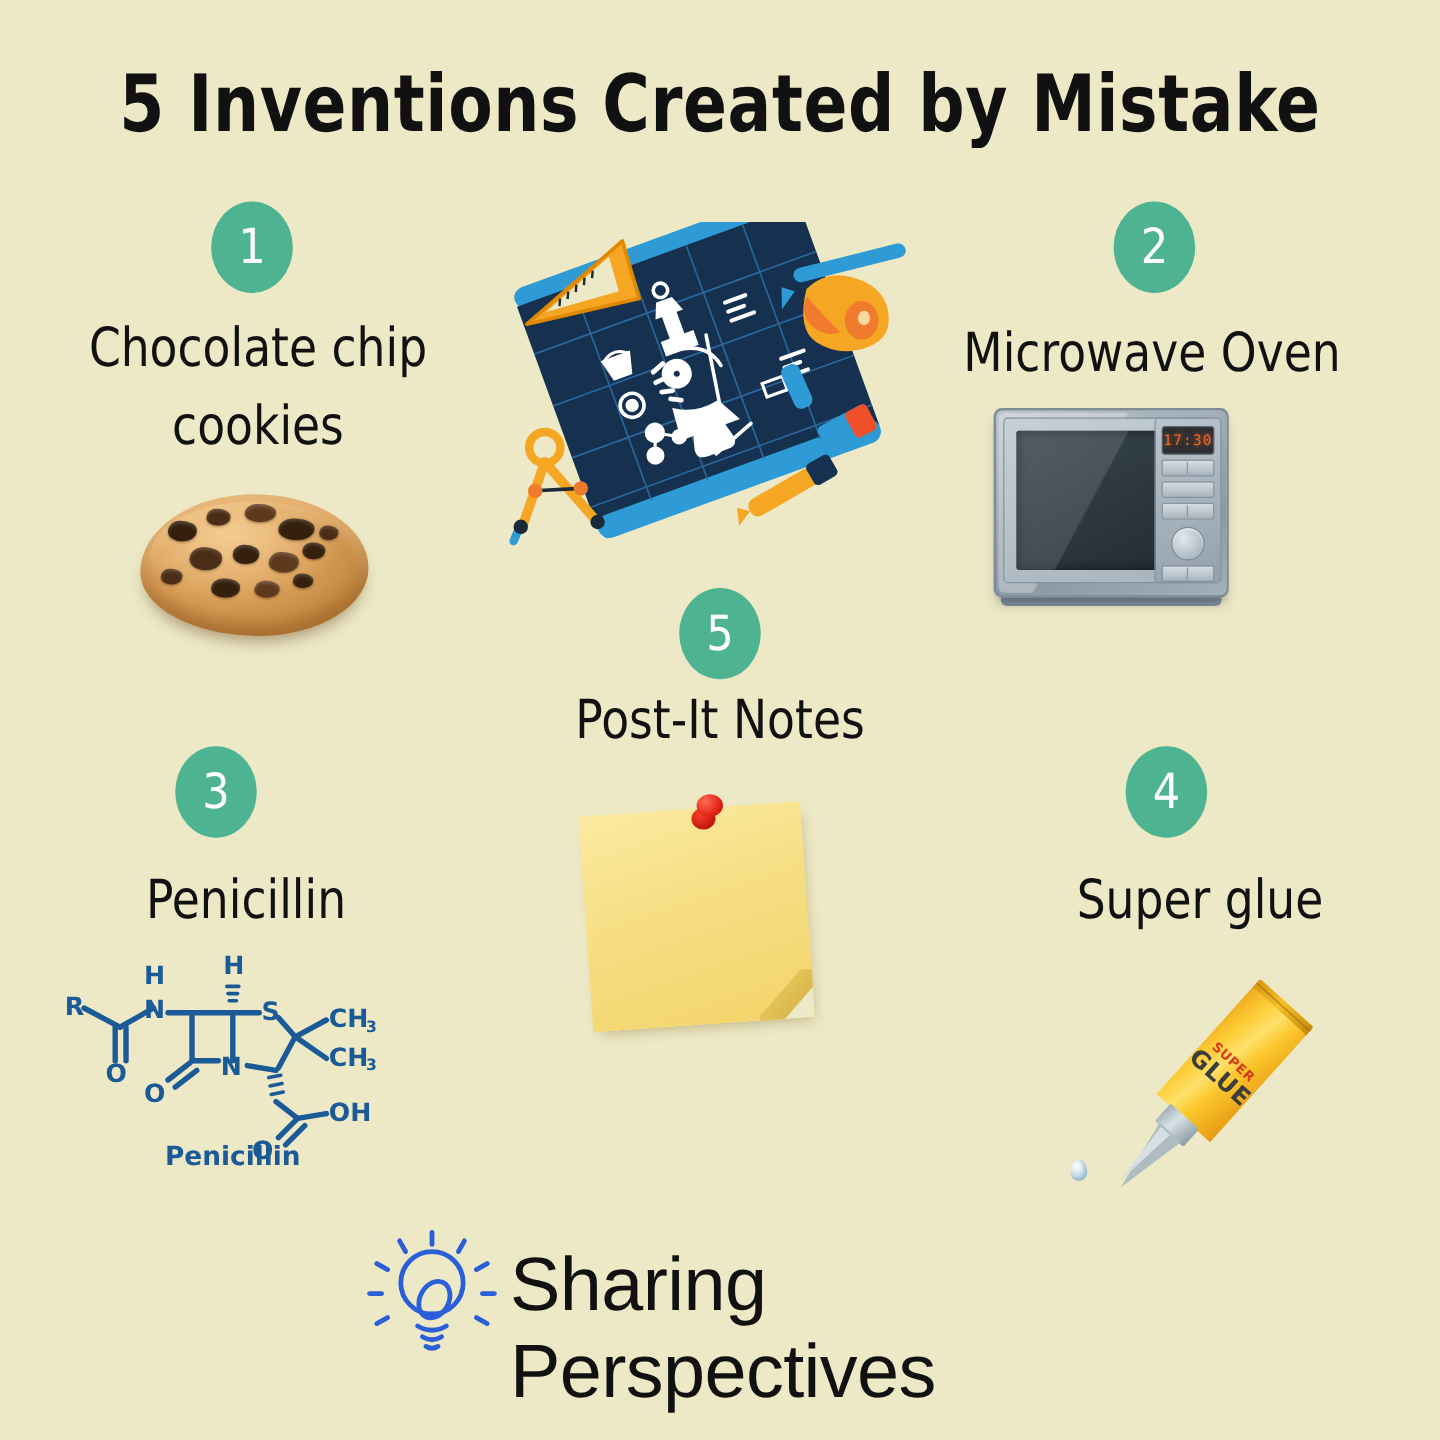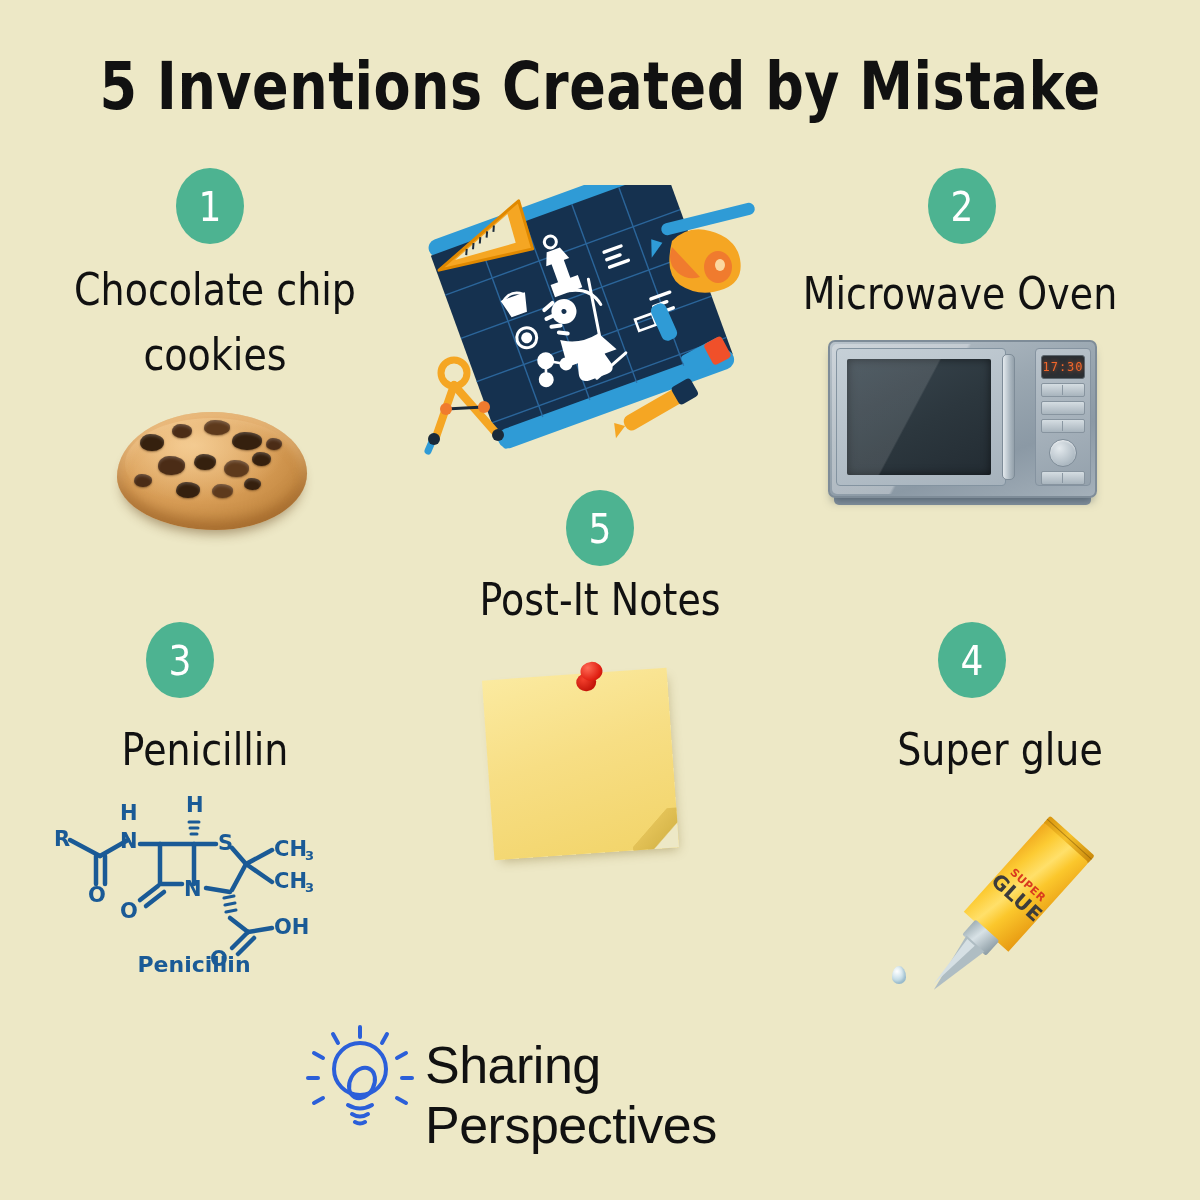--- a/index.html
+++ b/index.html
@@ -62,21 +62,21 @@
     content:"";position:absolute;inset:6px 8px 20px 8px;
     border-radius:50%;
     background:radial-gradient(ellipse at 40% 30%, rgba(255,225,175,.55), rgba(255,225,175,0) 62%);
   }
   .chip{position:absolute;background:#4B2C16;border-radius:42% 58% 50% 50%/55% 45% 52% 48%;
         box-shadow:inset 0 2px 3px rgba(255,255,255,.18), 0 1px 2px rgba(60,32,8,.5);}
   .chip.l{background:#5E3A1C;}
   .chip.d{background:#35200E;}
 
   
-  #art-microwave{position:absolute;left:828px;top:340px;width:269px;height:158px;text-align:right;}
+  #art-microwave{position:absolute;left:828px;top:340px;width:196px;height:158px;text-align:right;}
   .mw-shell{
     position:absolute;inset:0;border-radius:7px;
     background:linear-gradient(160deg,#B9C3CB 0%,#9AA7B1 42%,#8B99A5 70%,#A4B0BA 100%);
     border:2px solid #7E8C98;
     box-shadow:0 7px 10px -4px rgba(40,55,70,.5);
   }
   .mw-shell:before{ 
     content:"";position:absolute;inset:2px;border-radius:5px;
     background:linear-gradient(118deg, rgba(255,255,255,.30) 0%, rgba(255,255,255,.30) 40%, rgba(255,255,255,0) 41%);
     pointer-events:none;
@@ -174,21 +174,21 @@
   
   #art-blueprint{position:absolute;left:420px;top:185px;width:345px;height:290px;}
   #art-blueprint svg{display:block;}
 
   
   #footer{position:absolute;left:300px;top:1015px;width:600px;height:115px;}
   .bulb{position:absolute;left:0;top:6px;width:120px;height:105px;}
   .brand{
     position:absolute;left:125px;top:20px;
     font-family:"Liberation Sans", sans-serif;
-    font-size:52px;font-weight:400;color:#111;letter-spacing:-.5px;
+    font-size:63px;font-weight:400;color:#111;letter-spacing:-.5px;
   }
   .tagline{
     position:absolute;left:128px;top:84px;
     font-family:"Liberation Sans", sans-serif;
     font-size:15px;color:#5E5A52;letter-spacing:2.6px;white-space:pre;
   }
 </style>
 </head>
 <body>
 

